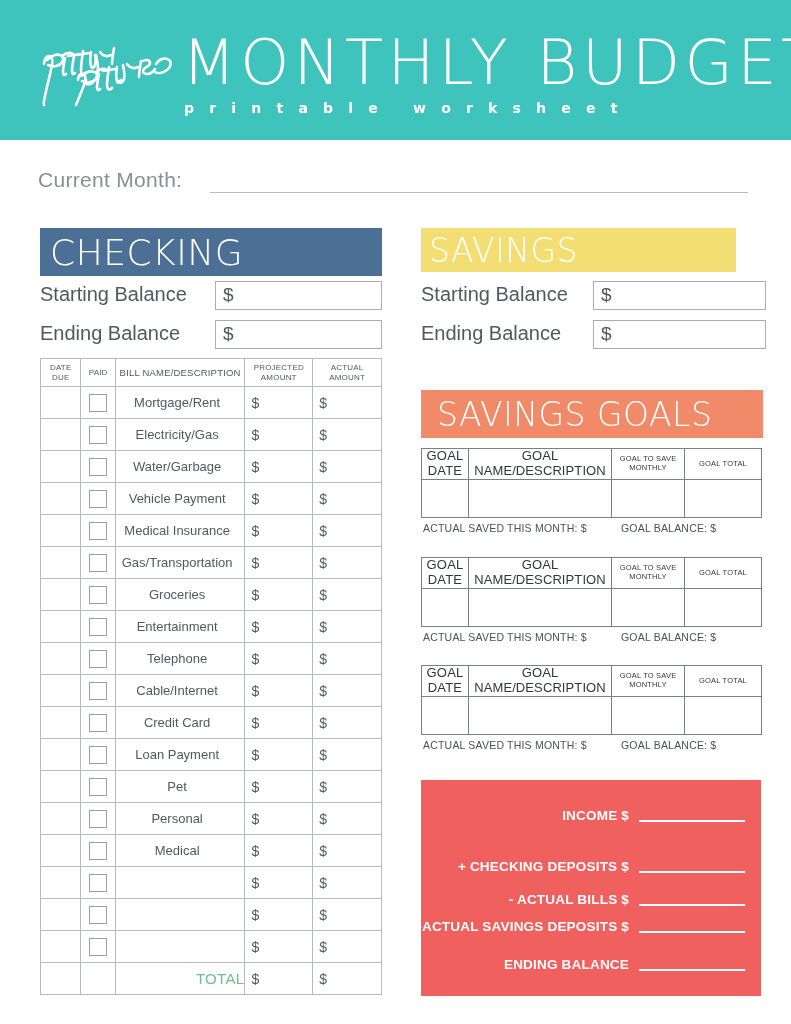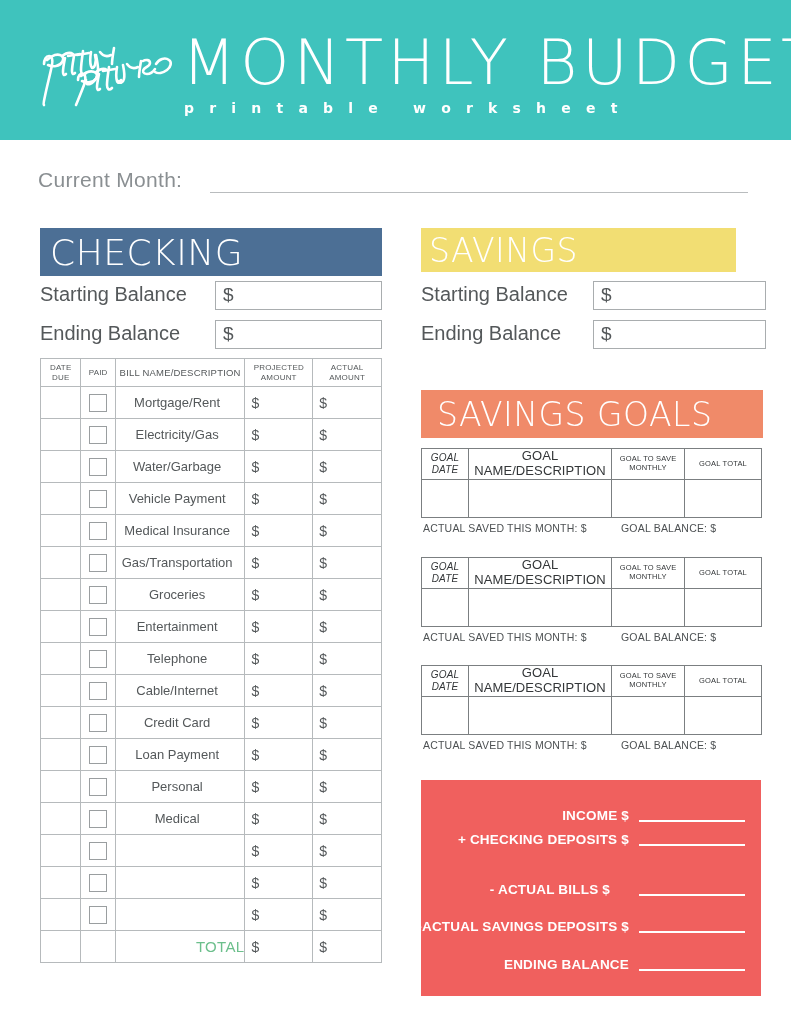--- a/index.html
+++ b/index.html
@@ -265,21 +265,21 @@
     box-sizing: border-box;
   }
   .goal-table th {
     height: 30px;
     font-weight: 400;
     color: #333638;
     vertical-align: middle;
     text-align: center;
     line-height: 1.15;
   }
-  .gh-date  { width: 47px; font-size: 10px; letter-spacing: 0.2px; font-style: italic; }
+  .gh-date  { width: 47px; font-size: 13px; letter-spacing: 0.2px; }
   .gh-name  { width: 143px; font-size: 13px; font-weight: 700; letter-spacing: 0.1px; }
   .gh-month { width: 73px; font-size: 7.5px; letter-spacing: 0.2px; }
   .gh-total { width: 77px; font-size: 7.5px; letter-spacing: 0.2px; }
   .goal-table td { height: 38px; }
 
   .goal-foot {
     position: relative;
     height: 20px;
     margin-top: 4px;
   }
@@ -319,22 +319,22 @@
     white-space: nowrap;
   }
   .sum-line {
     width: 106px;
     height: 1.5px;
     background: #ffffff;
     margin-left: 10px;
     margin-top: 12px;
   }
   .sum-row-0 { top: 24px; }
-  .sum-row-1 { top: 48px; align-items: center; }
-  .sum-row-2 { top: 98px; gap: 19px; }
+  .sum-row-1 { top: 75px; align-items: center; }
+  .sum-row-2 { top: 108px; }
   .sum-row-3 { top: 135px; }
   .sum-row-4 { top: 173px; }
 </style>
 </head>
 <body>
 
 <div class="banner">
   <div class="logo-script">
     <svg width="140" height="76" viewBox="0 0 140 76" fill="none" stroke="#ffffff" stroke-width="2.6" stroke-linecap="round" stroke-linejoin="round">
       <path d="M6 30 C6 26 8 22 11 22 C14 22 15 26 14 31 C12 41 9 52 7 62 C6 67 5 70 6 71"></path>
@@ -565,20 +565,35 @@
           <span class="cash">$</span>
         </td>
       </tr>
       <tr>
         <td class="col-date"></td>
         <td class="col-paid">
           <span class="cb"></span>
         </td>
         <td class="col-name">
           <span class="bill-name">Loan Payment</span>
+        </td>
+        <td class="col-proj">
+          <span class="cash">$</span>
+        </td>
+        <td class="col-act">
+          <span class="cash">$</span>
+        </td>
+      </tr>
+      <tr>
+        <td class="col-date"></td>
+        <td class="col-paid">
+          <span class="cb"></span>
+        </td>
+        <td class="col-name">
+          <span class="bill-name">Pet</span>
         </td>
         <td class="col-proj">
           <span class="cash">$</span>
         </td>
         <td class="col-act">
           <span class="cash">$</span>
         </td>
       </tr>
       <tr>
         <td class="col-date"></td>

